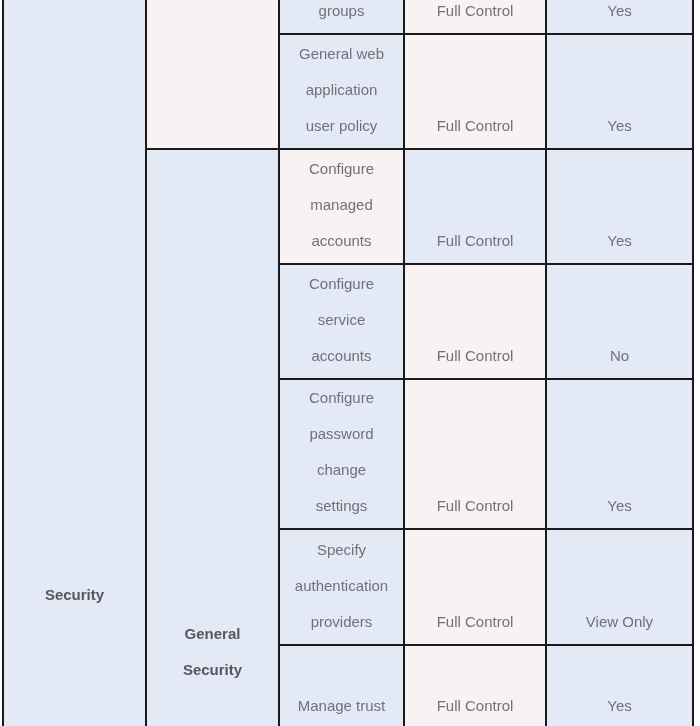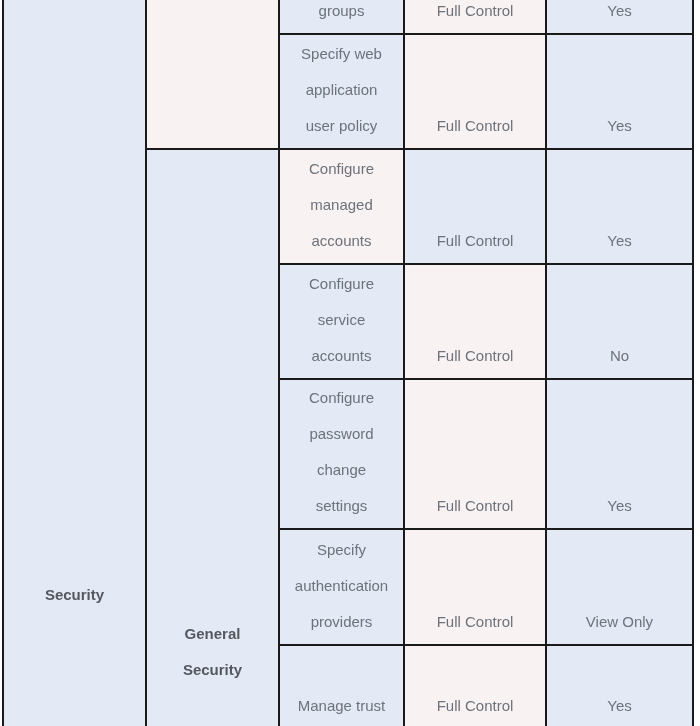--- a/index.html
+++ b/index.html
@@ -87,21 +87,21 @@
       <tr class="r1">
         <td class="span-cell bg-blue" rowspan="7">
           <div class="cat-label">Security</div>
         </td>
         <td class="span-cell bg-pink" rowspan="2"></td>
         <td class="bg-blue">groups</td>
         <td class="bg-pink">Full Control</td>
         <td class="bg-blue">Yes</td>
       </tr>
       <tr class="r2">
-        <td class="bg-blue">Specify web
+        <td class="bg-blue">General web
 application
 user policy</td>
         <td class="bg-pink">Full Control</td>
         <td class="bg-blue">Yes</td>
       </tr>
       <tr class="r3">
         <td class="span-cell bg-blue" rowspan="5">
           <div class="grp-label">General
 Security</div>
         </td>

